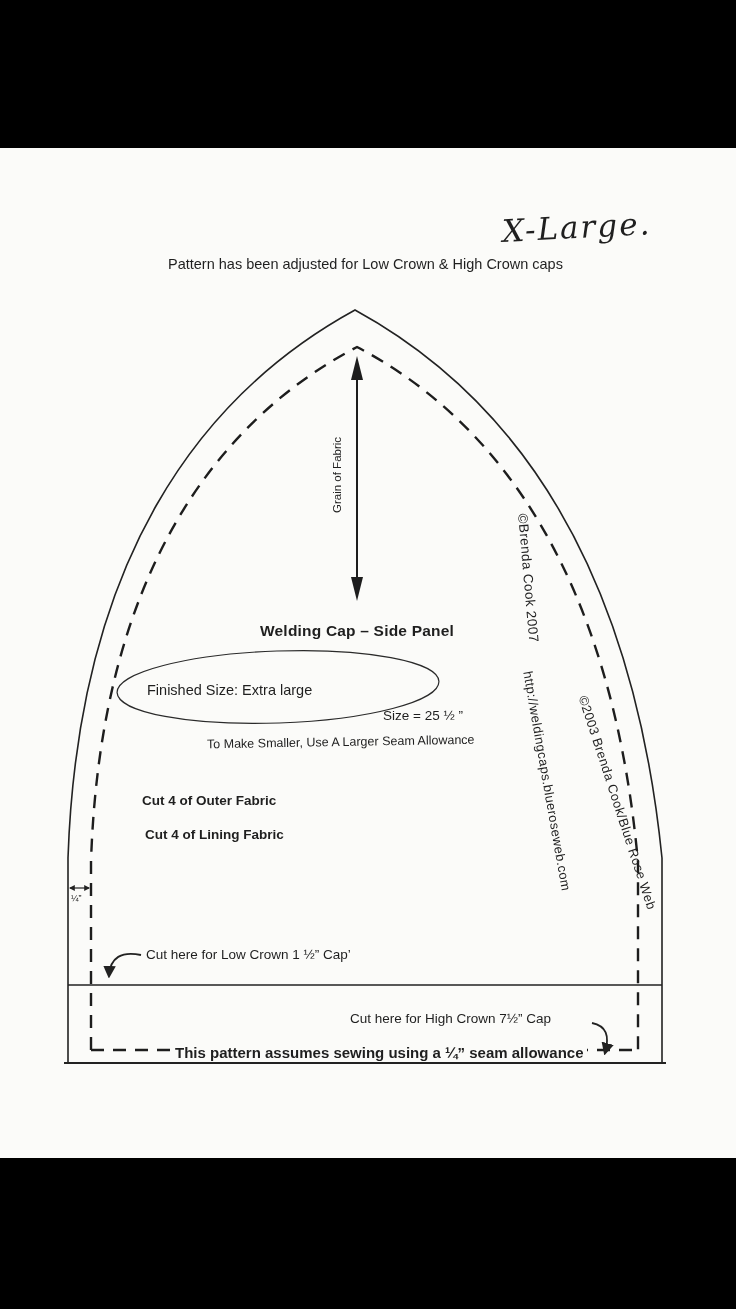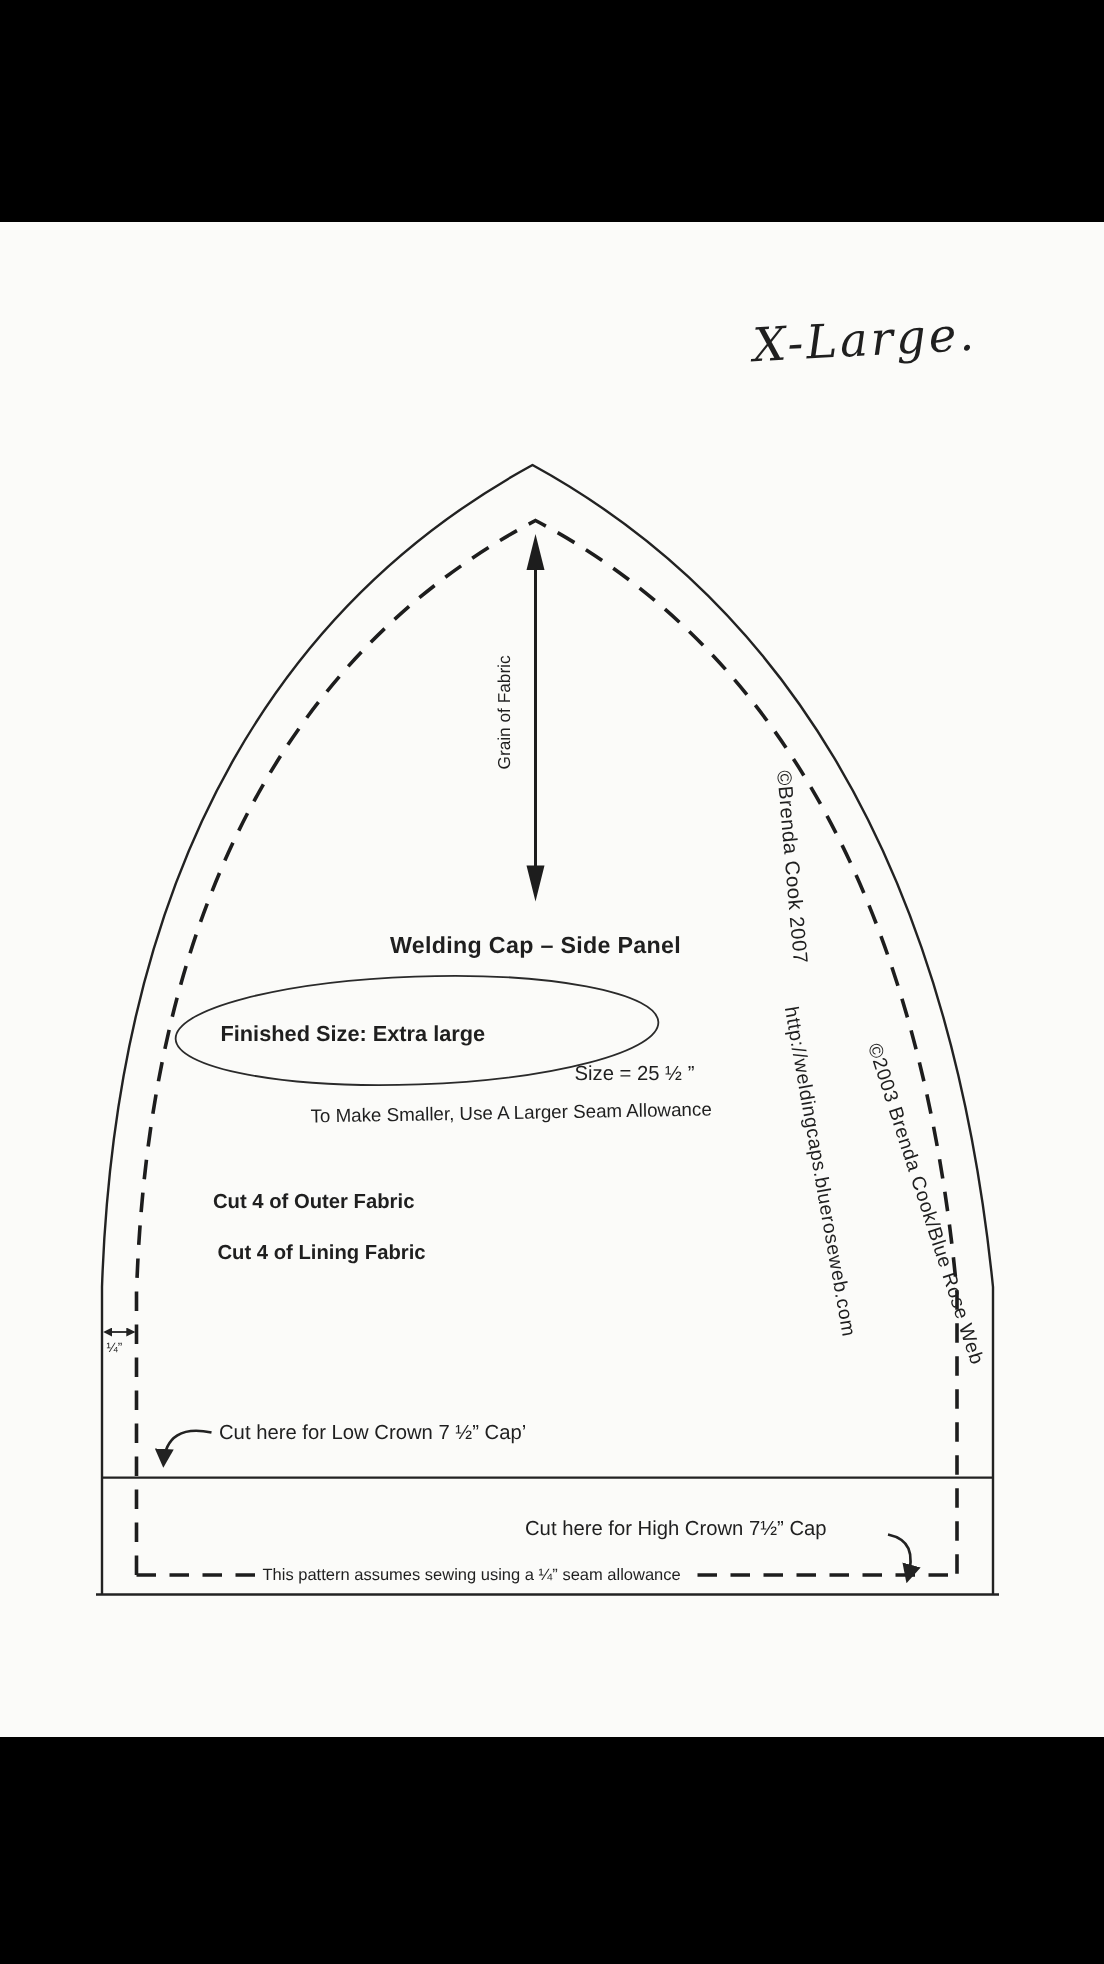--- a/index.html
+++ b/index.html
@@ -23,32 +23,32 @@
   }
   .hand{
     font-family:"DejaVu Serif",serif;font-style:italic;font-size:31px;
     letter-spacing:2px;transform:rotate(-3deg);
   }
   .note{font-size:14.5px;}
   .grain{
     font-size:11.5px;transform:rotate(-90deg);transform-origin:0 0;
   }
   .title{font-size:15.5px;font-weight:700;letter-spacing:.2px;}
-  .fsize{font-size:14.5px;font-weight:700;}
+  .fsize{font-size:14.5px;font-weight:400;}
   .sval{font-size:13.5px;}
   .tip{font-size:12.5px;transform:rotate(-1deg);}
   .cut4{font-size:13.5px;font-weight:600;margin-top:12px;}
   .rot{transform-origin:0 0;font-size:13px;letter-spacing:.4px;}
   .r85{transform:rotate(85deg);font-size:13.5px;}
   .r80{transform:rotate(80deg);}
   .r72{transform:rotate(72deg);}
   .tiny{font-size:9px;}
   .cutline{font-size:13.5px;}
   .seamnote{
-    font-size:11px;font-weight:400;background:var(--page-bg);padding:0 4px;text-align:right;
+    font-size:15px;font-weight:700;background:var(--page-bg);padding:0 4px;text-align:right;
   }
 </style>
 </head>
 <body>
 
 <div id="screen">
 
   <div class="page"></div>
 
   <svg class="diagram" viewBox="0 0 736 1309">
@@ -80,20 +80,21 @@
 
     <path d="M 141 955 C 122 951 110 957 109 976" fill="none" stroke="#222" stroke-width="1.8" marker-end="url(#mArrow)"></path>
 
     <path d="M 592 1023 C 606 1026 610 1035 605 1053" fill="none" stroke="#222" stroke-width="1.8" marker-end="url(#mArrow)"></path>
 
     <line x1="70" y1="888" x2="89" y2="888" stroke="#222" stroke-width="1.2" marker-start="url(#mArrowSm)" marker-end="url(#mArrowSm)"></line>
   </svg>
 
   <div class="txt hand" style="left:502px;top:210px">X-Large.</div>
 
+  <div class="txt note" style="left:168px;top:256px">Pattern has been adjusted for Low Crown &amp; High Crown caps</div>
 
   <div class="txt grain" style="left:331px;top:513px">Grain of Fabric</div>
 
   <div class="txt title" style="left:260px;top:622px">Welding Cap – Side Panel</div>
 
   <div class="txt fsize" style="left:147px;top:682px">Finished Size: Extra large</div>
 
   <div class="txt sval" style="left:383px;top:708px">Size = 25 ½ ”</div>
 
   <div class="txt tip" style="left:207px;top:735px">To Make Smaller, Use A Larger Seam Allowance</div>
@@ -103,19 +104,19 @@
   <div class="txt cut4" style="left:145px;top:815px">Cut 4 of Lining Fabric</div>
 
   <div class="txt rot r85" style="left:530px;top:513px">©Brenda Cook 2007</div>
 
   <div class="txt rot r80" style="left:534px;top:670px">http://weldingcaps.blueroseweb.com</div>
 
   <div class="txt rot r72" style="left:589px;top:694px">©2003 Brenda Cook/Blue Rose Web</div>
 
   <div class="txt tiny" style="left:71px;top:893px">¼”</div>
 
-  <div class="txt cutline" style="left:146px;top:947px">Cut here for Low Crown 7 ½” Cap’</div>
+  <div class="txt cutline" style="left:146px;top:947px">Cut here for Low Crown 1 ½” Cap’</div>
 
   <div class="txt cutline" style="left:350px;top:1011px">Cut here for High Crown 7½” Cap</div>
 
   <div class="txt seamnote" style="left:171px;top:1044px">This pattern assumes sewing using a ¼” seam allowance</div>
 
 </div>
 
 </body></html>

